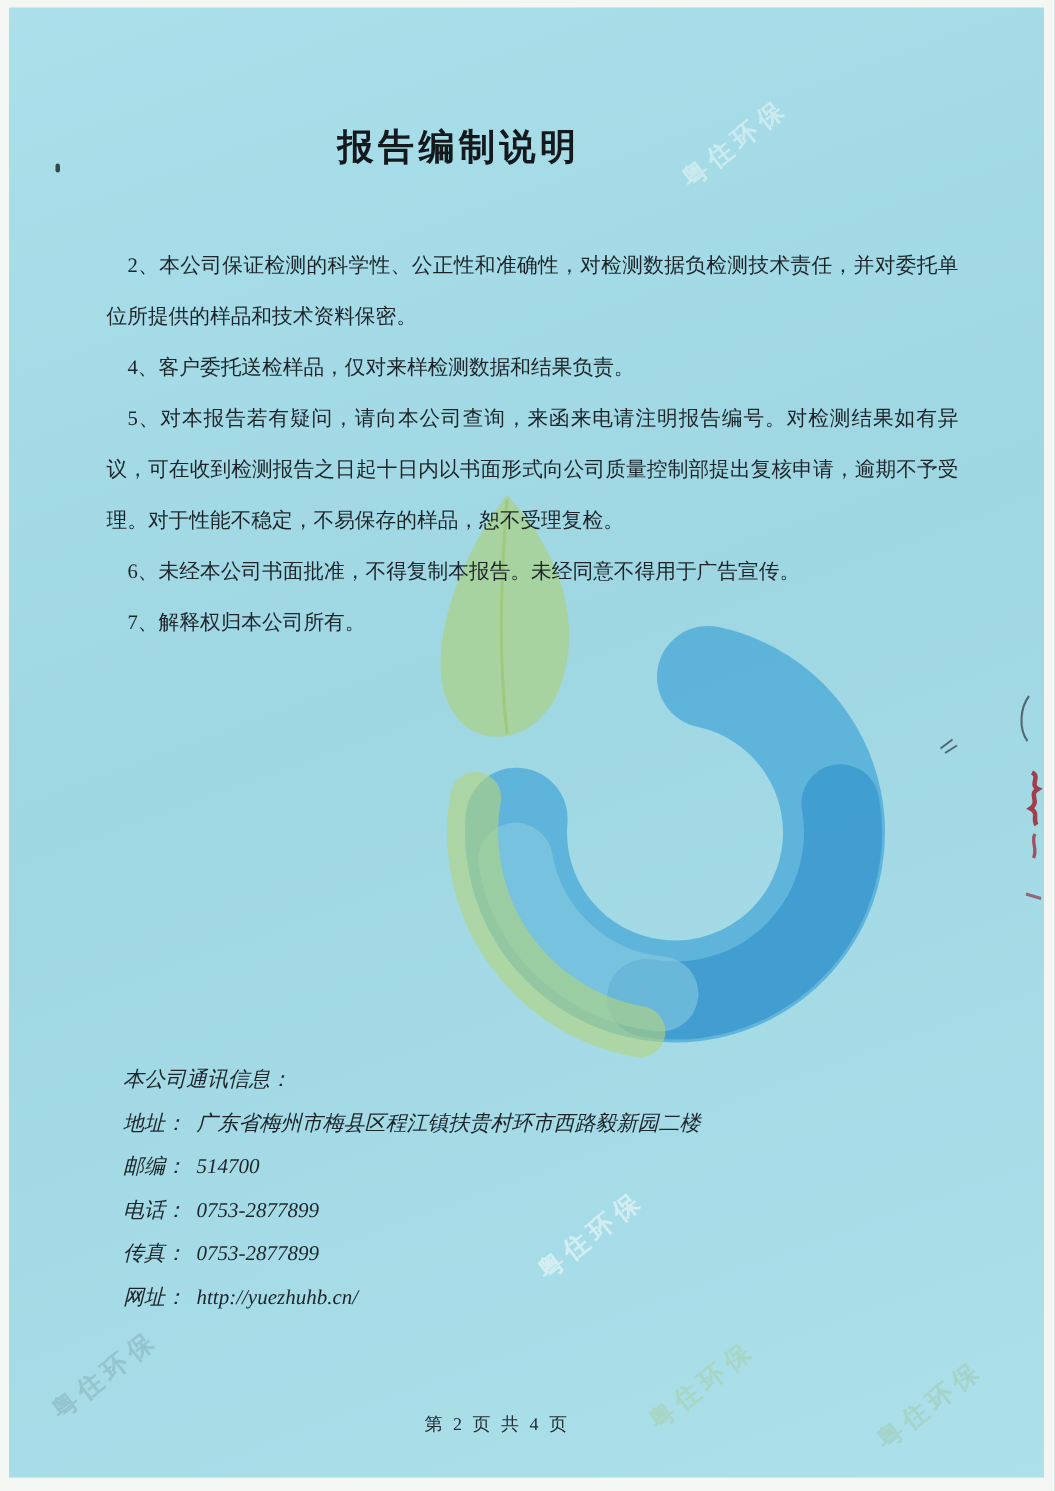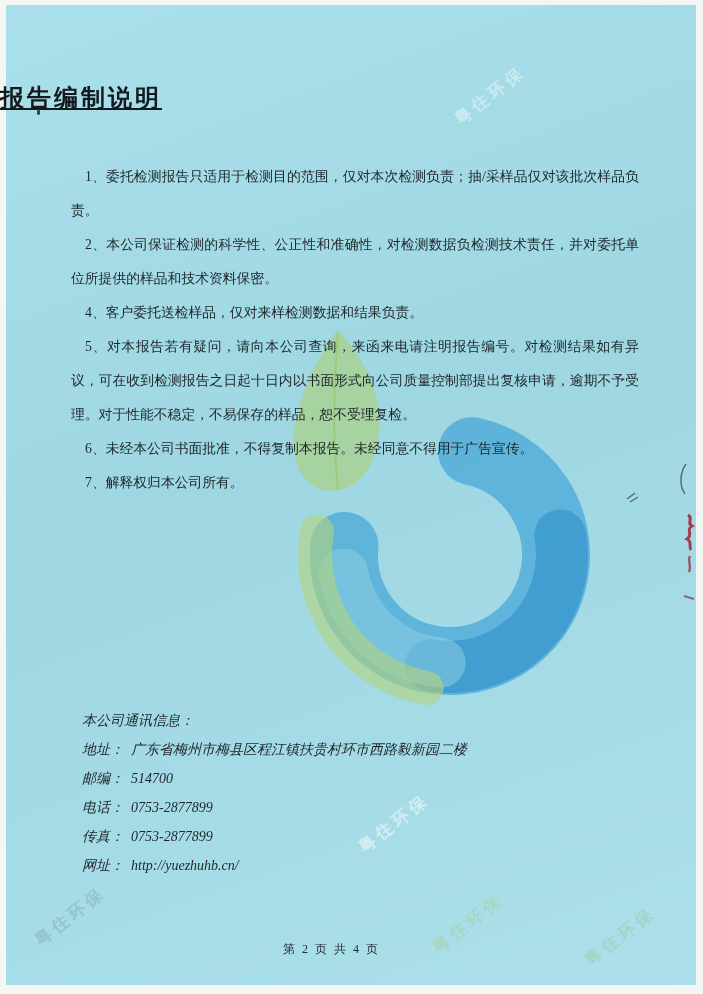--- a/index.html
+++ b/index.html
@@ -11,22 +11,23 @@
     font-family:"Liberation Serif","DejaVu Serif",serif;
   }
   .scan-bg{
     position:absolute;left:6px;top:5px;width:690px;height:980px;
     background:#a5dee9;
     background-image:linear-gradient(160deg, rgba(255,255,255,0.06) 0%, rgba(0,40,60,0.045) 45%, rgba(255,255,255,0.08) 100%);
   }
   .logo-wm{position:absolute;left:235px;top:265px;width:380px;height:450px;pointer-events:none;}
   .title{
     position:absolute;left:0;top:82px;width:612px;
+    text-align:center;
     font-family:"Liberation Sans","DejaVu Sans",sans-serif;
-    font-weight:bold;font-size:24px;letter-spacing:3px;color:#14191d;text-decoration:underline;
+    font-weight:bold;font-size:24px;letter-spacing:3px;color:#14191d;
   }
   .body-text{
     position:absolute;left:71px;top:160px;width:568px;
     font-size:13.8px;line-height:34px;color:#1d252b;
     text-align:justify;
   }
   .body-text p{margin:0;text-indent:14px;}
   .contact{
     position:absolute;left:82px;top:706px;width:560px;
     font-size:14px;line-height:29px;color:#1d252b;
@@ -74,21 +75,20 @@
 
   <span class="dg-wm wm1">粤住环保</span>
   <span class="dg-wm wm2">粤住环保</span>
   <span class="dg-wm wm3">粤住环保</span>
   <span class="dg-wm wm4">粤住环保</span>
   <span class="dg-wm wm5">粤住环保</span>
 
   <div class="title">报告编制说明</div>
 
   <div class="body-text">
-    <p>1、委托检测报告只适用于检测目的范围，仅对本次检测负责；抽/采样品仅对该批次样品负责。</p>
     <p>2、本公司保证检测的科学性、公正性和准确性，对检测数据负检测技术责任，并对委托单位所提供的样品和技术资料保密。</p>
     <p>4、客户委托送检样品，仅对来样检测数据和结果负责。</p>
     <p>5、对本报告若有疑问，请向本公司查询，来函来电请注明报告编号。对检测结果如有异议，可在收到检测报告之日起十日内以书面形式向公司质量控制部提出复核申请，逾期不予受理。对于性能不稳定，不易保存的样品，恕不受理复检。</p>
     <p>6、未经本公司书面批准，不得复制本报告。未经同意不得用于广告宣传。</p>
     <p>7、解释权归本公司所有。</p>
   </div>
 
   <div class="contact">
     <p>本公司通讯信息：</p>
     <p><span>地址：</span><span class="val">广东省梅州市梅县区程江镇扶贵村环市西路毅新园二楼</span></p>

